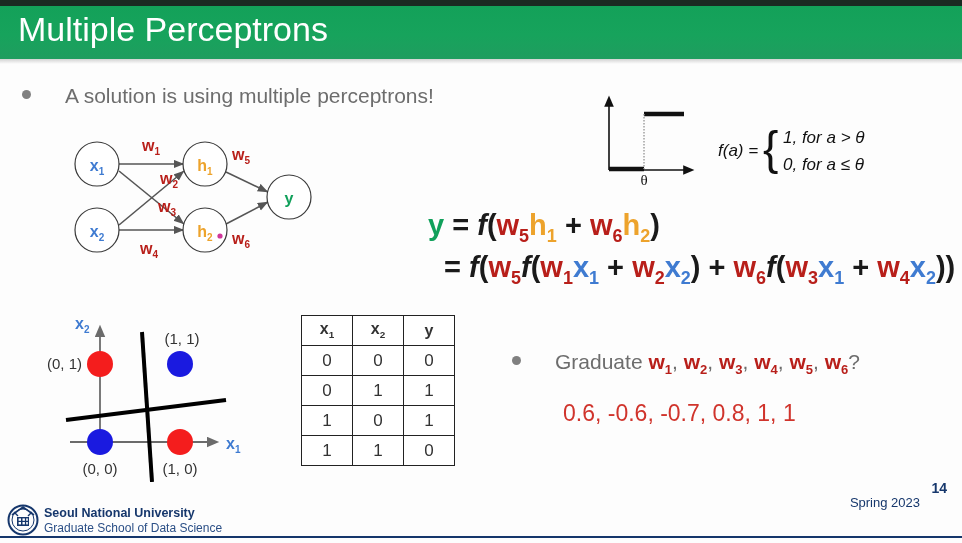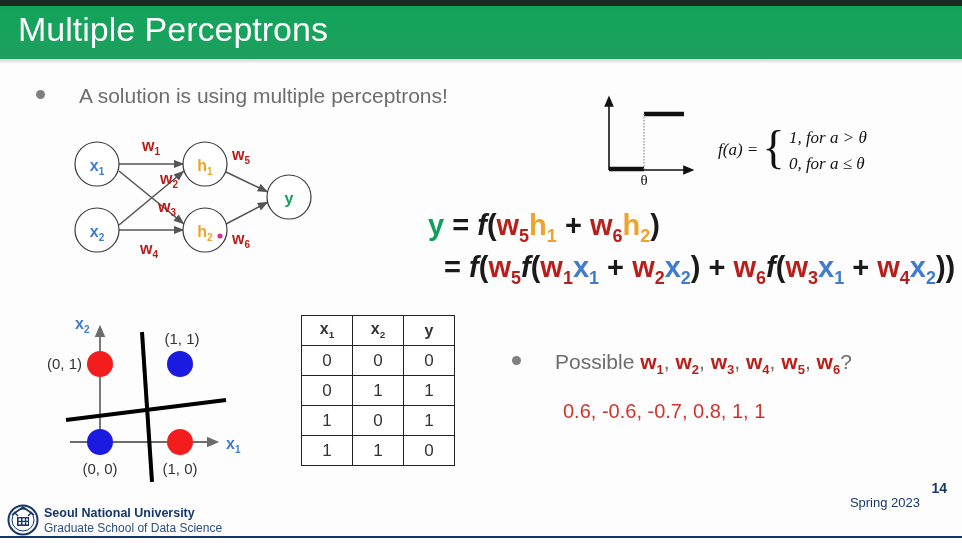--- a/index.html
+++ b/index.html
@@ -58,52 +58,51 @@
     display: inline-block;
     position: relative;
     top: -4px;
     flex: none;
   }
   .bullet-text {
     font-size: 21px;
     color: #6d6d6d;
     white-space: nowrap;
   }
-  #bullet-1 { left: 36px; top: 84px; justify-content: center; }
+  #bullet-1 { left: 22px; top: 84px; justify-content: center; }
   #bullet-1 .bullet-text { margin-left: 34px; }
   #bullet-2 { left: 512px; top: 350px; }
   #bullet-2 .bullet-text { margin-left: 34px; }
 
   .w-red {
     color: #b81f1a;
     font-weight: bold;
   }
   sub { font-size: 0.62em; }
 
   #weights-answer {
     position: absolute;
     left: 563px; top: 400px;
-    font-size: 20px;
+    font-size: 23px;
     color: #d0342c;
     white-space: nowrap;
   }
 
   
   #network { position: absolute; left: 72px; top: 132px; }
 
   
   #stepfn { position: absolute; left: 596px; top: 92px; }
   #stepfn-formula {
     position: absolute;
     left: 718px; top: 122px;
     font-size: 17px;
     font-style: italic;
     color: #111111;
     white-space: nowrap;
-    font-family: Liberation Serif, serif;
   }
   .brace {
     font-size: 46px;
     font-style: normal;
     line-height: 0.8;
     position: relative;
     top: 8px;
   }
   .cases { display: inline-block; vertical-align: middle; }
   .cases div { line-height: 1.55; }
@@ -327,21 +326,21 @@
       <tr>
         <td>1</td>
         <td>1</td>
         <td class="val-0">0</td>
       </tr>
     </tbody>
   </table>
 
   <div class="bullet-row" id="bullet-2">
     <span class="bullet-dot"></span>
-    <span class="bullet-text"><span>Possible </span><span class="w-red">w<sub>1</sub></span>, <span class="w-red">w<sub>2</sub></span>, <span class="w-red">w<sub>3</sub></span>, <span class="w-red">w<sub>4</sub></span>, <span class="w-red">w<sub>5</sub></span>, <span class="w-red">w<sub>6</sub></span>?</span>
+    <span class="bullet-text"><span>Graduate </span><span class="w-red">w<sub>1</sub></span>, <span class="w-red">w<sub>2</sub></span>, <span class="w-red">w<sub>3</sub></span>, <span class="w-red">w<sub>4</sub></span>, <span class="w-red">w<sub>5</sub></span>, <span class="w-red">w<sub>6</sub></span>?</span>
   </div>
 
   <div id="weights-answer">0.6, -0.6, -0.7, 0.8, 1, 1</div>
 
   <div id="footer-rule"></div>
   <svg id="footer-logo" width="34" height="34" viewBox="0 0 34 34">
     <circle cx="17" cy="17" r="14.5" fill="none" stroke="#16376c" stroke-width="2"></circle>
     <circle cx="17" cy="17" r="11" fill="none" stroke="#16376c" stroke-width="1"></circle>
     <path d="M6 12 L17 4 L28 12" fill="none" stroke="#16376c" stroke-width="1.6"></path>
     <rect x="11" y="14" width="12" height="9" fill="#16376c"></rect>

